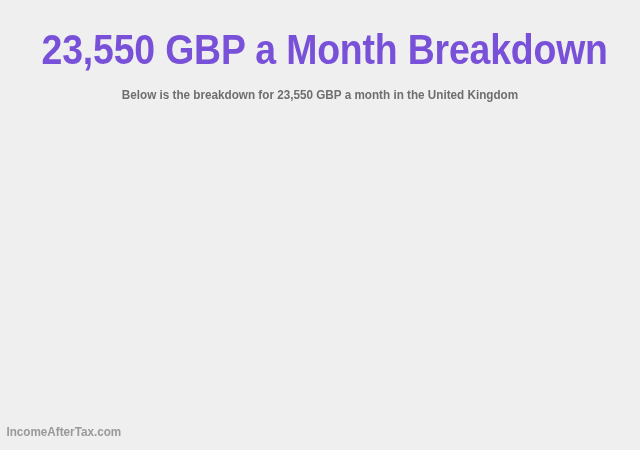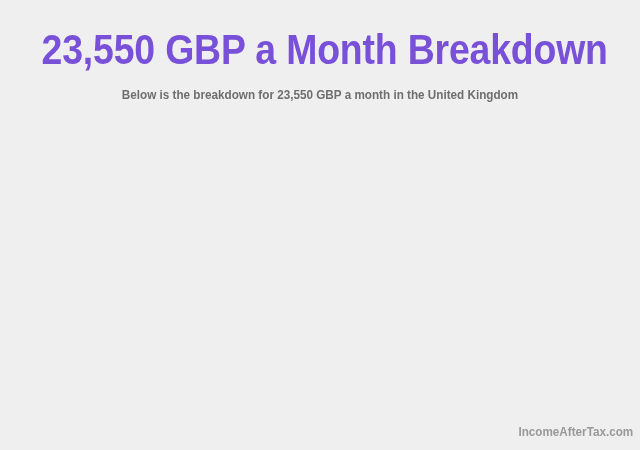--- a/index.html
+++ b/index.html
@@ -84,21 +84,21 @@
     width: 100%;
     height: 100%;
   }
 
   
   .footer {
     position: absolute;
     left: 0;
     top: 422px;
     width: 640px;
-    text-align: right;
+    text-align: left;
   }
 
   .footer-brand {
     font-family: "Liberation Sans Narrow", "Liberation Sans", "DejaVu Sans", sans-serif;
     font-size: 13px;
     font-weight: 700;
     line-height: 1;
     color: #999999;
     white-space: nowrap;
     display: inline-block;

